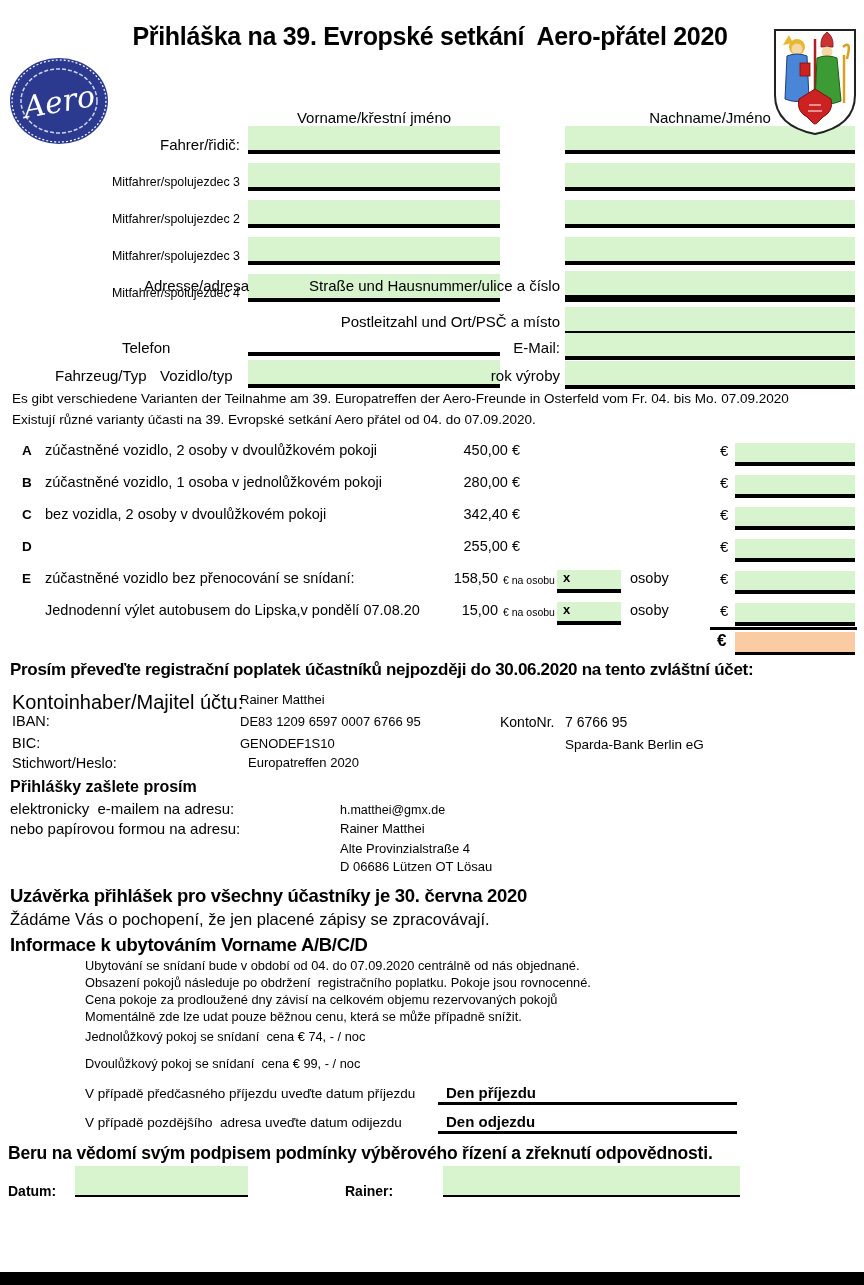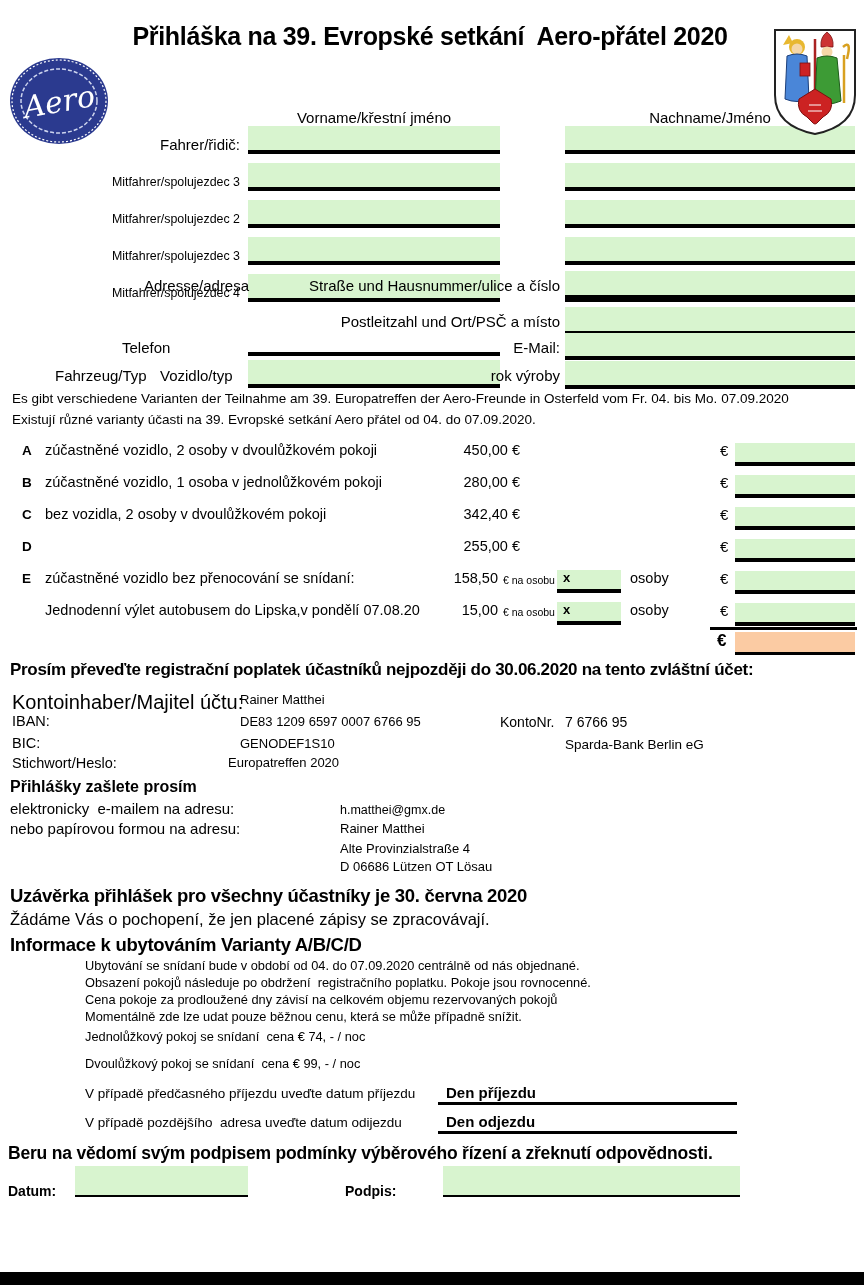--- a/index.html
+++ b/index.html
@@ -145,49 +145,49 @@
   <div class="t" style="left:12px;top:691px;font-size:20px">Kontoinhaber/Majitel účtu:</div>
   <div class="t" style="left:240px;top:693px;font-size:13px">Rainer Matthei</div>
   <div class="t" style="left:12px;top:713px;font-size:14.5px">IBAN:</div>
   <div class="t" style="left:240px;top:715px;font-size:13px">DE83 1209 6597 0007 6766 95</div>
   <div class="t" style="left:500px;top:714px;font-size:14px">KontoNr.</div>
   <div class="t" style="left:565px;top:714px;font-size:14px">7 6766 95</div>
   <div class="t" style="left:12px;top:735px;font-size:14.5px">BIC:</div>
   <div class="t" style="left:240px;top:737px;font-size:13px">GENODEF1S10</div>
   <div class="t" style="left:565px;top:737px;font-size:13.5px">Sparda-Bank Berlin eG</div>
   <div class="t" style="left:12px;top:755px;font-size:14.5px">Stichwort/Heslo:</div>
-  <div class="t" style="left:228px;top:756px;font-size:13px">Europatreffen 2020</div>
+  <div class="t" style="left:248px;top:756px;font-size:13px">Europatreffen 2020</div>
 
   <div class="t b" style="left:10px;top:778px;font-size:16px">Přihlášky zašlete prosím</div>
   <div class="t" style="left:10px;top:800px;font-size:15px">elektronicky  e-mailem na adresu:</div>
   <div class="t" style="left:340px;top:803px;font-size:12.5px">h.matthei@gmx.de</div>
   <div class="t" style="left:10px;top:820px;font-size:15px">nebo papírovou formou na adresu:</div>
   <div class="t" style="left:340px;top:822px;font-size:13px">Rainer Matthei</div>
   <div class="t" style="left:340px;top:842px;font-size:13px">Alte Provinzialstraße 4</div>
   <div class="t" style="left:340px;top:860px;font-size:13px">D 06686 Lützen OT Lösau</div>
 
   <div class="t b" style="left:10px;top:885px;font-size:18.5px;letter-spacing:-0.3px">Uzávěrka přihlášek pro všechny účastníky je 30. června 2020</div>
   <div class="t" style="left:10px;top:910px;font-size:16.5px">Žádáme Vás o pochopení, že jen placené zápisy se zpracovávají.</div>
 
-  <div class="t b" style="left:10px;top:934px;font-size:18.5px;letter-spacing:-0.3px">Informace k ubytováním Varianty A/B/C/D</div>
+  <div class="t b" style="left:10px;top:934px;font-size:18.5px;letter-spacing:-0.3px">Informace k ubytováním Vorname A/B/C/D</div>
   <div class="t" style="left:85px;top:959px;font-size:12.8px">Ubytování se snídaní bude v období od 04. do 07.09.2020 centrálně od nás objednané.</div>
   <div class="t" style="left:85px;top:976px;font-size:12.8px">Obsazení pokojů následuje po obdržení  registračního poplatku. Pokoje jsou rovnocenné.</div>
   <div class="t" style="left:85px;top:993px;font-size:12.8px">Cena pokoje za prodloužené dny závisí na celkovém objemu rezervovaných pokojů</div>
   <div class="t" style="left:85px;top:1010px;font-size:12.8px">Momentálně zde lze udat pouze běžnou cenu, která se může případně snížit.</div>
   <div class="t" style="left:85px;top:1030px;font-size:12.8px">Jednolůžkový pokoj se snídaní  cena € 74, - / noc</div>
   <div class="t" style="left:85px;top:1057px;font-size:12.8px">Dvoulůžkový pokoj se snídaní  cena € 99, - / noc</div>
 
   <div class="t" style="left:85px;top:1086px;font-size:13.5px">V případě předčasného příjezdu uveďte datum příjezdu</div>
   <div class="t b" style="left:446px;top:1084px;font-size:15px">Den příjezdu</div>
   <div class="line" style="left:438px;top:1102px;width:299px;height:3px"></div>
   <div class="t" style="left:85px;top:1115px;font-size:13.5px">V případě pozdějšího  adresa uveďte datum odijezdu</div>
   <div class="t b" style="left:446px;top:1113px;font-size:15px">Den odjezdu</div>
   <div class="line" style="left:438px;top:1131px;width:299px;height:3px"></div>
 
   <div class="t b" style="left:8px;top:1143px;font-size:17.5px;letter-spacing:-0.2px">Beru na vědomí svým podpisem podmínky výběrového řízení a zřeknutí odpovědnosti.</div>
   <div class="field thin" style="left:75px;top:1166px;width:173px;height:31px"></div>
   <div class="t b" style="left:8px;top:1183px;font-size:14px">Datum:</div>
-  <div class="t b" style="left:345px;top:1183px;font-size:14px">Podpis:</div>
+  <div class="t b" style="left:345px;top:1183px;font-size:14px">Rainer:</div>
   <div class="field thin" style="left:443px;top:1166px;width:297px;height:31px"></div>
 
   <div class="line" style="left:0;top:1272px;width:864px;height:13px"></div>
 
 </div>
 
 </body></html>

